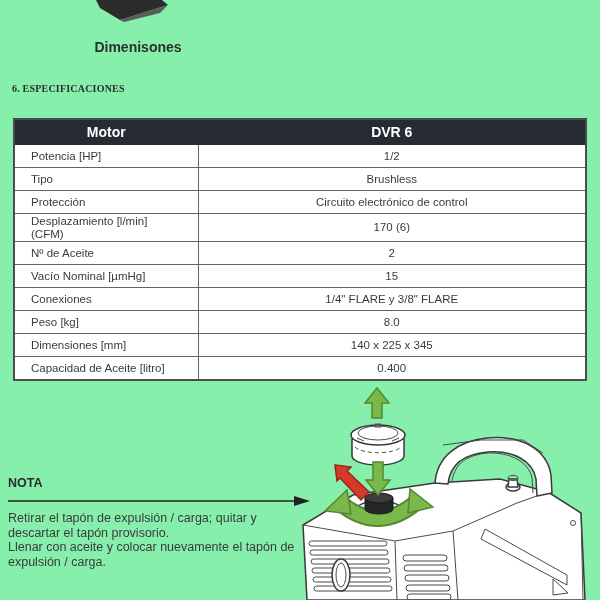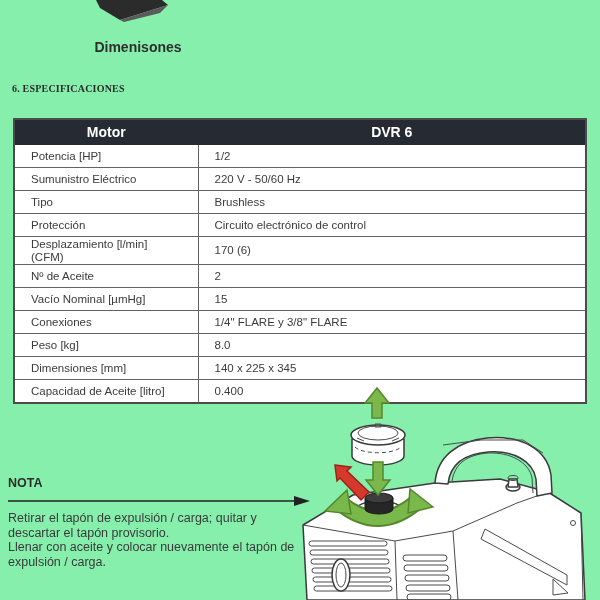--- a/index.html
+++ b/index.html
@@ -28,21 +28,21 @@
   #spec-table col.c1 { width:184px; }
   #spec-table th {
     background:#262a33; color:#ffffff; font-size:14px; font-weight:bold;
     height:24px; border:1px solid #262a33; text-align:center; padding:0 6px;
   }
   #spec-table td {
     border:1px solid #636363; font-size:11.5px; color:#3b3b3b;
     height:20px; padding:1px 16px; background:#fff; line-height:1.1;
   }
   #spec-table td.label { text-align:left; }
-  #spec-table td.value { text-align:left; }
+  #spec-table td.value { text-align:center; }
   
   #note-title {
     position:absolute; left:8px; top:476px;
     font-size:12.5px; font-weight:bold; color:#2d2d2d;
   }
   #note-arrow { position:absolute; left:8px; top:495px; }
   #note-body {
     position:absolute; left:8px; top:511px; width:302px;
     font-size:12.5px; color:#3a3a3a; line-height:14.6px;
   }
@@ -74,24 +74,20 @@
     <thead>
       <tr>
         <th>Motor</th>
         <th>DVR 6</th>
       </tr>
     </thead>
     <tbody>
       <tr>
           <td class="label">Potencia [HP]</td>
           <td class="value">1/2</td>
-        </tr>
-      <tr>
-          <td class="label">Sumunistro Eléctrico</td>
-          <td class="value">220 V - 50/60 Hz</td>
         </tr>
       <tr>
           <td class="label">Tipo</td>
           <td class="value">Brushless</td>
         </tr>
       <tr>
           <td class="label">Protección</td>
           <td class="value">Circuito electrónico de control</td>
         </tr>
       <tr>

